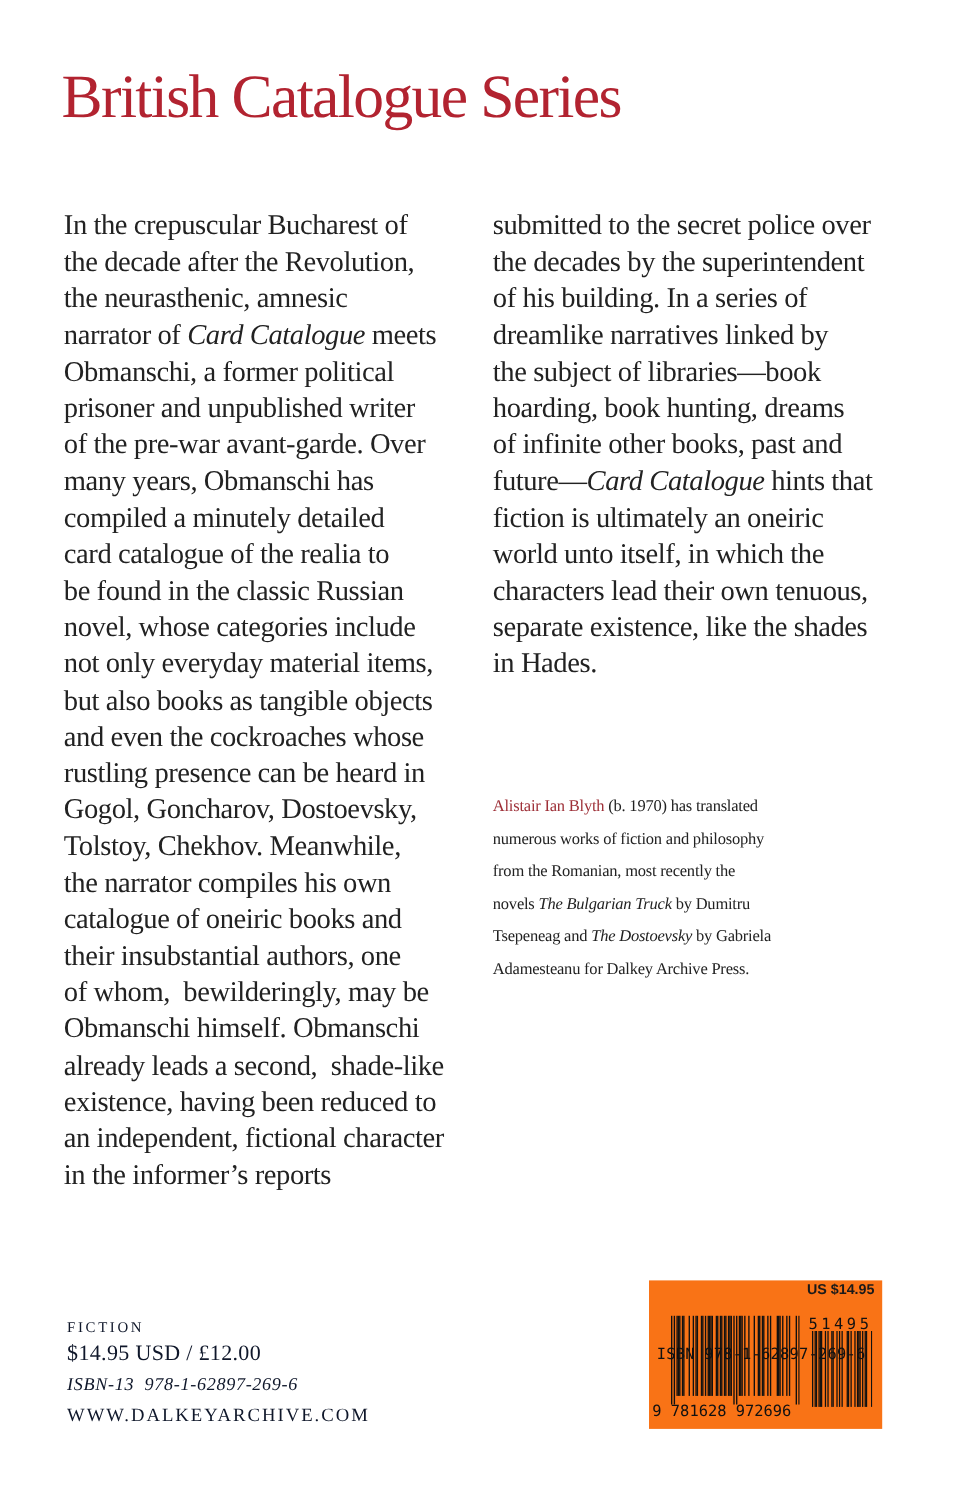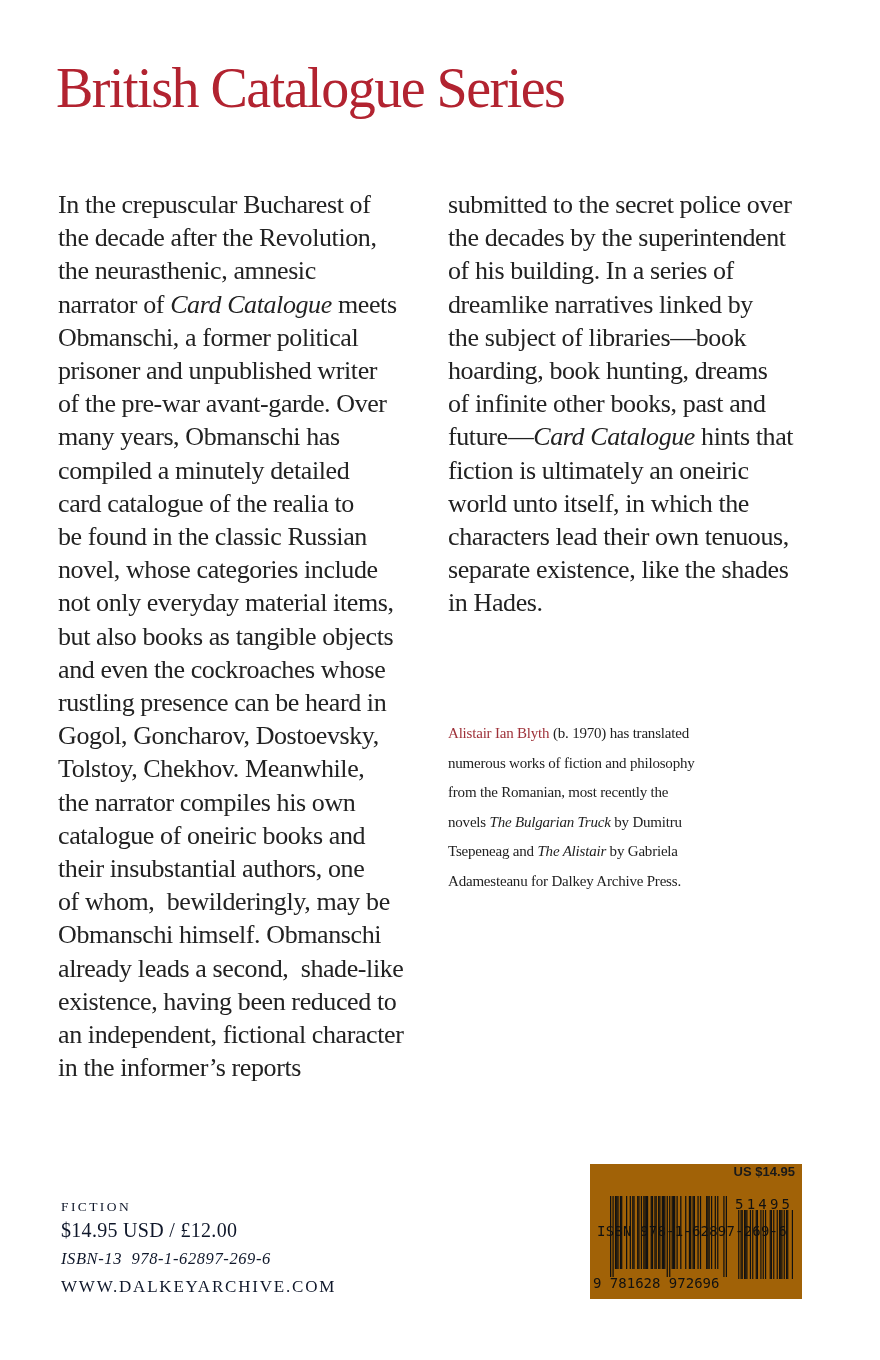--- a/index.html
+++ b/index.html
@@ -22,21 +22,21 @@
   .bio{
     position:absolute;left:448px;top:699px;width:382px;
     font-size:15px;line-height:29.6px;letter-spacing:-0.2px;
     white-space:pre-wrap;color:#222;margin-top:20px;
   }
   .footer-item{position:absolute;left:61px;color:#0f172a;white-space:pre-wrap;}
   .f-category{top:1199px;font-size:13.5px;letter-spacing:2.4px;}
   .f-price{top:1219px;font-size:20px;letter-spacing:0.3px;}
   .f-isbn{top:1249px;font-size:16.5px;letter-spacing:0.6px;font-style:italic;}
   .f-web{top:1277px;font-size:17px;letter-spacing:1.8px;}
-  .barcode-block{position:absolute;left:590px;top:1164px;width:212px;height:135px;background:#a16207;}
+  .barcode-block{position:absolute;left:590px;top:1164px;width:212px;height:135px;background:#f97316;}
   .us-price{
     position:absolute;left:0;top:0;width:205px;text-align:right;
     font-family:"Liberation Sans",sans-serif;font-weight:bold;font-size:13px;color:#1a1a1a;
   }
   .isbn-line{
     position:absolute;left:7px;top:16px;
     font-family:"DejaVu Sans Mono",monospace;font-size:14px;letter-spacing:0.2px;color:#111;
     white-space:nowrap;
     margin-top:43px;
   }
@@ -100,21 +100,21 @@
 Obmanschi himself. Obmanschi
 already leads a second,  shade-like
 existence, having been reduced to
 an independent, fictional character
 in the informer’s reports</div>
 
   <div class="bio"><span class="accent-name">Alistair Ian Blyth</span> (b. 1970) has translated
 numerous works of fiction and philosophy
 from the Romanian, most recently the
 novels <i>The Bulgarian Truck</i> by Dumitru
-Tsepeneag and <i>The Alistair</i> by Gabriela
+Tsepeneag and <i>The Dostoevsky</i> by Gabriela
 Adamesteanu for Dalkey Archive Press.</div>
 
   <div class="footer-item f-category">FICTION</div>
   <div class="footer-item f-price">$14.95 USD / £12.00</div>
   <div class="footer-item f-isbn">ISBN-13  978-1-62897-269-6</div>
   <div class="footer-item f-web">WWW.DALKEYARCHIVE.COM</div>
 
   <div class="barcode-block">
     <div class="us-price">US $14.95</div>
     <div class="isbn-line">ISBN 978-1-62897-269-6</div>

